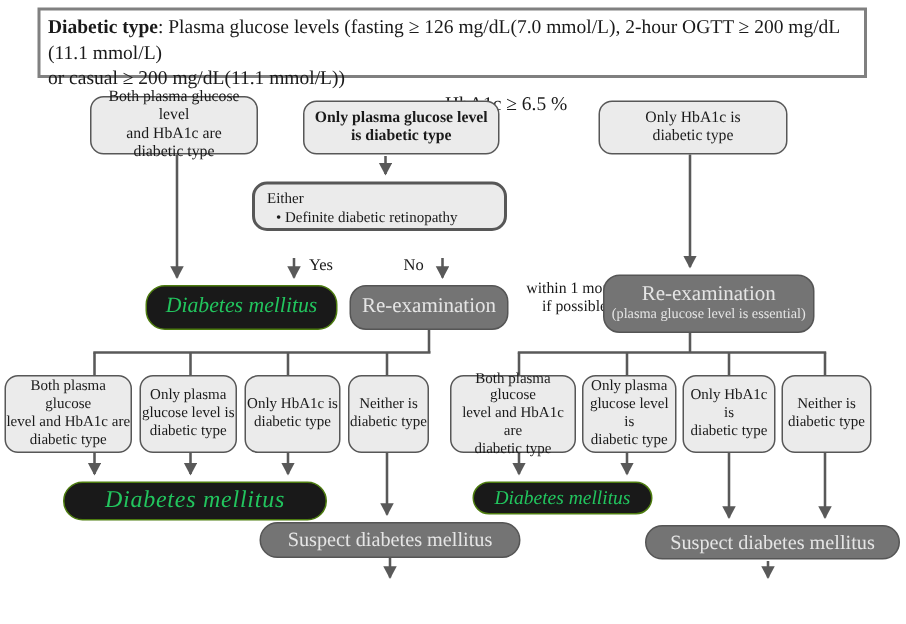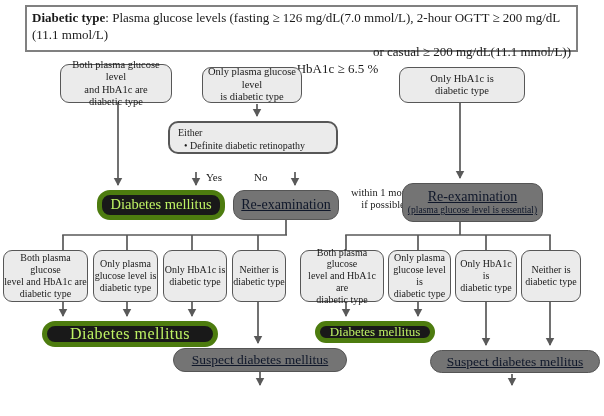--- a/index.html
+++ b/index.html
@@ -1,28 +1,28 @@
 <!DOCTYPE html>
 <html><head>
 <meta charset="utf-8">
 <style>
   html,body{margin:0;padding:0;background:#ffffff;}
   #stage{position:relative;width:604px;height:416px;background:#ffffff;overflow:hidden;
          font-family:"Liberation Serif","DejaVu Serif",serif;color:#1a1a1a;}
   .node{position:absolute;box-sizing:border-box;display:flex;align-items:center;justify-content:center;
         text-align:center;white-space:pre-line;line-height:1.18;}
   .light{background:#ebebeb;border:1.6px solid #575757;border-radius:9px;}
-  .dark{background:#191919;color:#bef264;border:5px solid #4d7c0f;border-radius:13px;}
-  .gray{background:#747474;color:#0f172a;border:1.5px solid #555555;border-radius:11px;text-decoration:underline;}
+  .dark{background:#191919;color:#22c55e;border:1px solid #4d7c0f;border-radius:13px;font-style:italic;}
+  .gray{background:#747474;color:#e5e5e5;border:1.5px solid #555555;border-radius:11px;}
   .small{font-size:10px;}
   .top{font-size:10.5px;}
   #criteria-box{position:absolute;left:25px;top:5px;width:553px;height:47px;box-sizing:border-box;
     background:#ffffff;border:2px solid #808080;font-size:13px;line-height:1.3;padding:3px 5px;}
   #criteria-box .l1{text-align:left;}
-  #criteria-box .l2{text-align:right;}
+  #criteria-box .l2{text-align:left;}
   #criteria-box .l3{text-align:center;padding-left:72px;}
   .b{font-weight:bold;}
   #either-box{position:absolute;left:168px;top:121px;width:170px;height:33px;box-sizing:border-box;
     background:#ebebeb;border:2px solid #575757;border-radius:10px;font-size:10px;
     padding:3px 6px 3px 8px;line-height:1.3;}
   .bullet{padding-left:6px;}
   .bullet::before{content:"•  ";}
   .lbl{position:absolute;font-size:11px;}
   #within-label{position:absolute;left:341px;top:187px;width:84px;font-size:10.5px;
     text-align:center;line-height:1.15;}
@@ -76,32 +76,32 @@
 
   <div id="criteria-box">
     <div class="l1"><span class="b">Diabetic type</span><span>: Plasma glucose levels (fasting ≥ 126 mg/dL(7.0 mmol/L), 2-hour OGTT ≥ 200 mg/dL (11.1 mmol/L)</span></div>
     <div class="l2">or casual ≥ 200 mg/dL(11.1 mmol/L))</div>
     <div class="l3">HbA1c ≥ 6.5 %</div>
   </div>
 
   <div class="node light top" style="left:60px;top:64px;width:112px;height:39px;">Both plasma glucose level
 and HbA1c are
 diabetic type</div>
-  <div class="node light top" style="left:202px;top:67px;width:100px;height:36px;">Only plasma glucose level
+  <div class="node light top" style="left:202px;top:67px;width:131px;height:36px;font-weight:bold;">Only plasma glucose level
 is diabetic type</div>
   <div class="node light top" style="left:399px;top:67px;width:126px;height:36px;">Only HbA1c is
 diabetic type</div>
 
   <div id="either-box">
     <div>Either</div>
     <div class="bullet">Definite diabetic retinopathy</div>
   </div>
 
   <div class="lbl" style="left:206px;top:171px;">Yes</div>
-  <div class="lbl" style="left:254px;top:171px;">No</div>
+  <div class="lbl" style="left:269px;top:171px;">No</div>
 
   <div class="node dark" style="left:97px;top:190px;width:128px;height:30px;font-size:14.5px;">Diabetes mellitus</div>
   <div class="node gray" style="left:233px;top:190px;width:106px;height:30px;font-size:14px;">Re-examination</div>
   <div id="within-label" style="white-space:pre-line;">within 1 month
 if possible</div>
   <div class="node gray" style="left:402px;top:183px;width:141px;height:39px;flex-direction:column;">
     <span class="rex-main">Re-examination</span>
     <span class="rex-sub">(plasma glucose level is essential)</span>
   </div>
 

